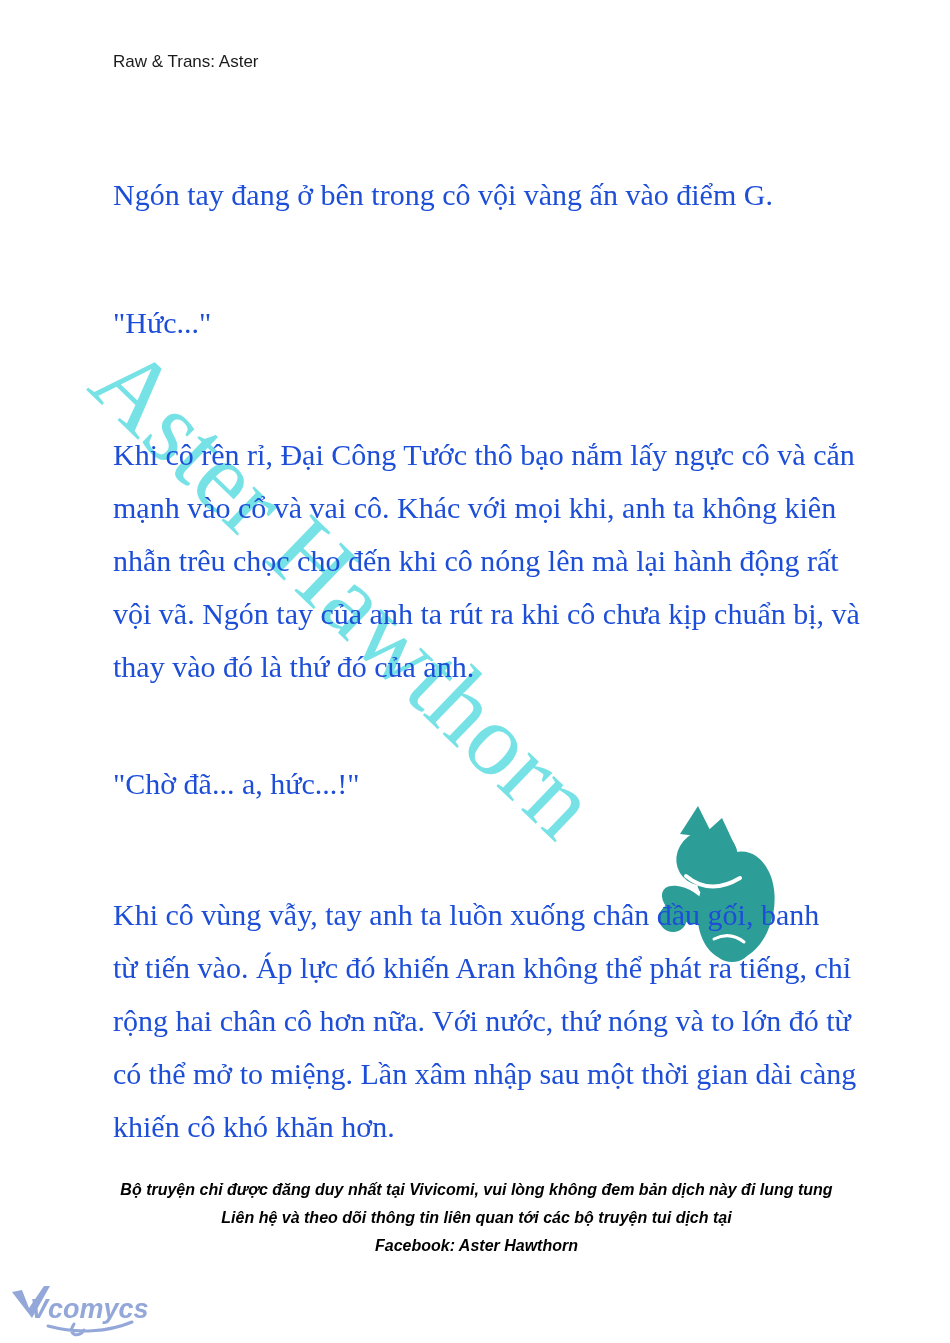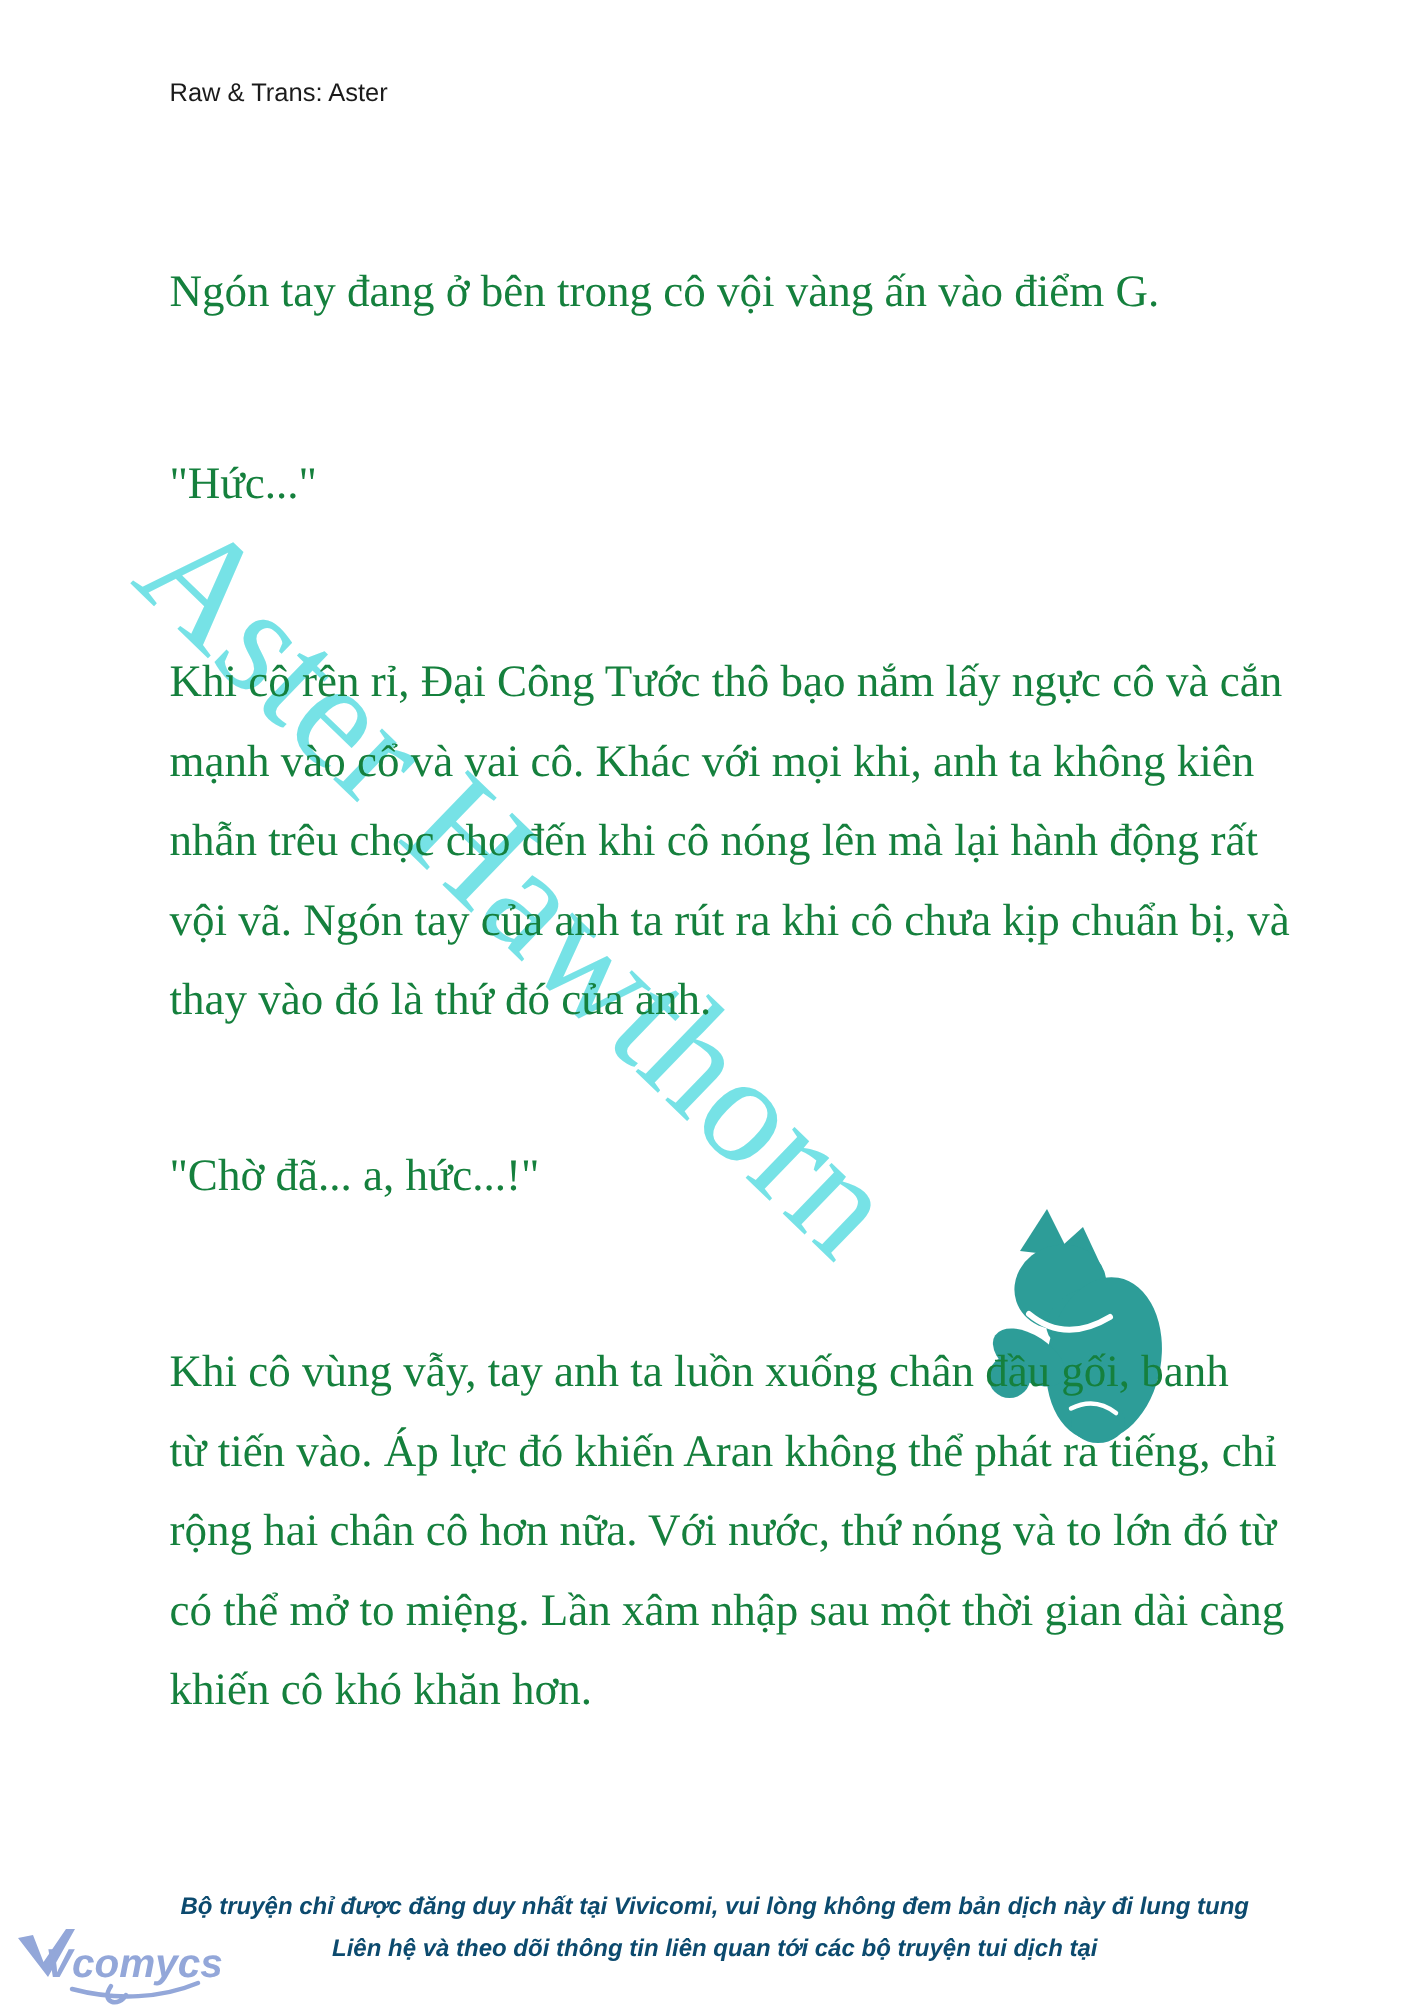--- a/index.html
+++ b/index.html
@@ -40,41 +40,41 @@
     left: 636px;
     top: 806px;
     z-index: 1;
   }
   .para {
     position: absolute;
     left: 113px;
     width: 737px;
     font-size: 30px;
     line-height: 53px;
-    color: #15803d;
+    color: #1d4ed8;
     z-index: 2;
   }
   .para .line { white-space: nowrap; }
   .p1 { top: 168px; }
   .p2 { top: 296px; }
   .p3 { top: 428px; }
   .p4 { top: 757px; }
   .p5 { top: 888px; }
   .footer {
     position: absolute;
     left: 113px;
-    top: 1258px;
+    top: 1176px;
     width: 727px;
     text-align: center;
     font-family: "Liberation Sans", sans-serif;
     font-style: italic;
     font-weight: bold;
     font-size: 16px;
     line-height: 28px;
-    color: #0c4a6e;
+    color: #000000;
     z-index: 2;
   }
   .logo {
     position: absolute;
     left: 8px;
     top: 1284px;
     z-index: 2;
   }
 </style>
 </head>
@@ -127,20 +127,21 @@
     <div class="line">Khi cô vùng vẫy, tay anh ta luồn xuống chân đầu gối, banh</div>
     <div class="line">từ tiến vào. Áp lực đó khiến Aran không thể phát ra tiếng, chỉ</div>
     <div class="line">rộng hai chân cô hơn nữa. Với nước, thứ nóng và to lớn đó từ</div>
     <div class="line">có thể mở to miệng. Lần xâm nhập sau một thời gian dài càng</div>
     <div class="line">khiến cô khó khăn hơn.</div>
   </div>
 
   <div class="footer">
     <div>Bộ truyện chỉ được đăng duy nhất tại Vivicomi, vui lòng không đem bản dịch này đi lung tung</div>
     <div>Liên hệ và theo dõi thông tin liên quan tới các bộ truyện tui dịch tại</div>
+    <div>Facebook: Aster Hawthorn</div>
   </div>
 
   <svg class="logo" width="150" height="56" viewBox="0 0 150 56" aria-hidden="true">
     <path d="M4 8 L14 6 L21 24 L36 2 L42 2 L24 34 Z" fill="#93a7d9"></path>
     <text x="22" y="34" font-family="Liberation Sans, sans-serif" font-style="italic" font-weight="bold" font-size="27" fill="#93a7d9">Vcomycs</text>
     <path d="M40 42 C70 50 100 48 124 38 M66 40 C58 52 72 54 76 46" fill="none" stroke="#93a7d9" stroke-width="3" stroke-linecap="round"></path>
   </svg>
 
 </div>
 

